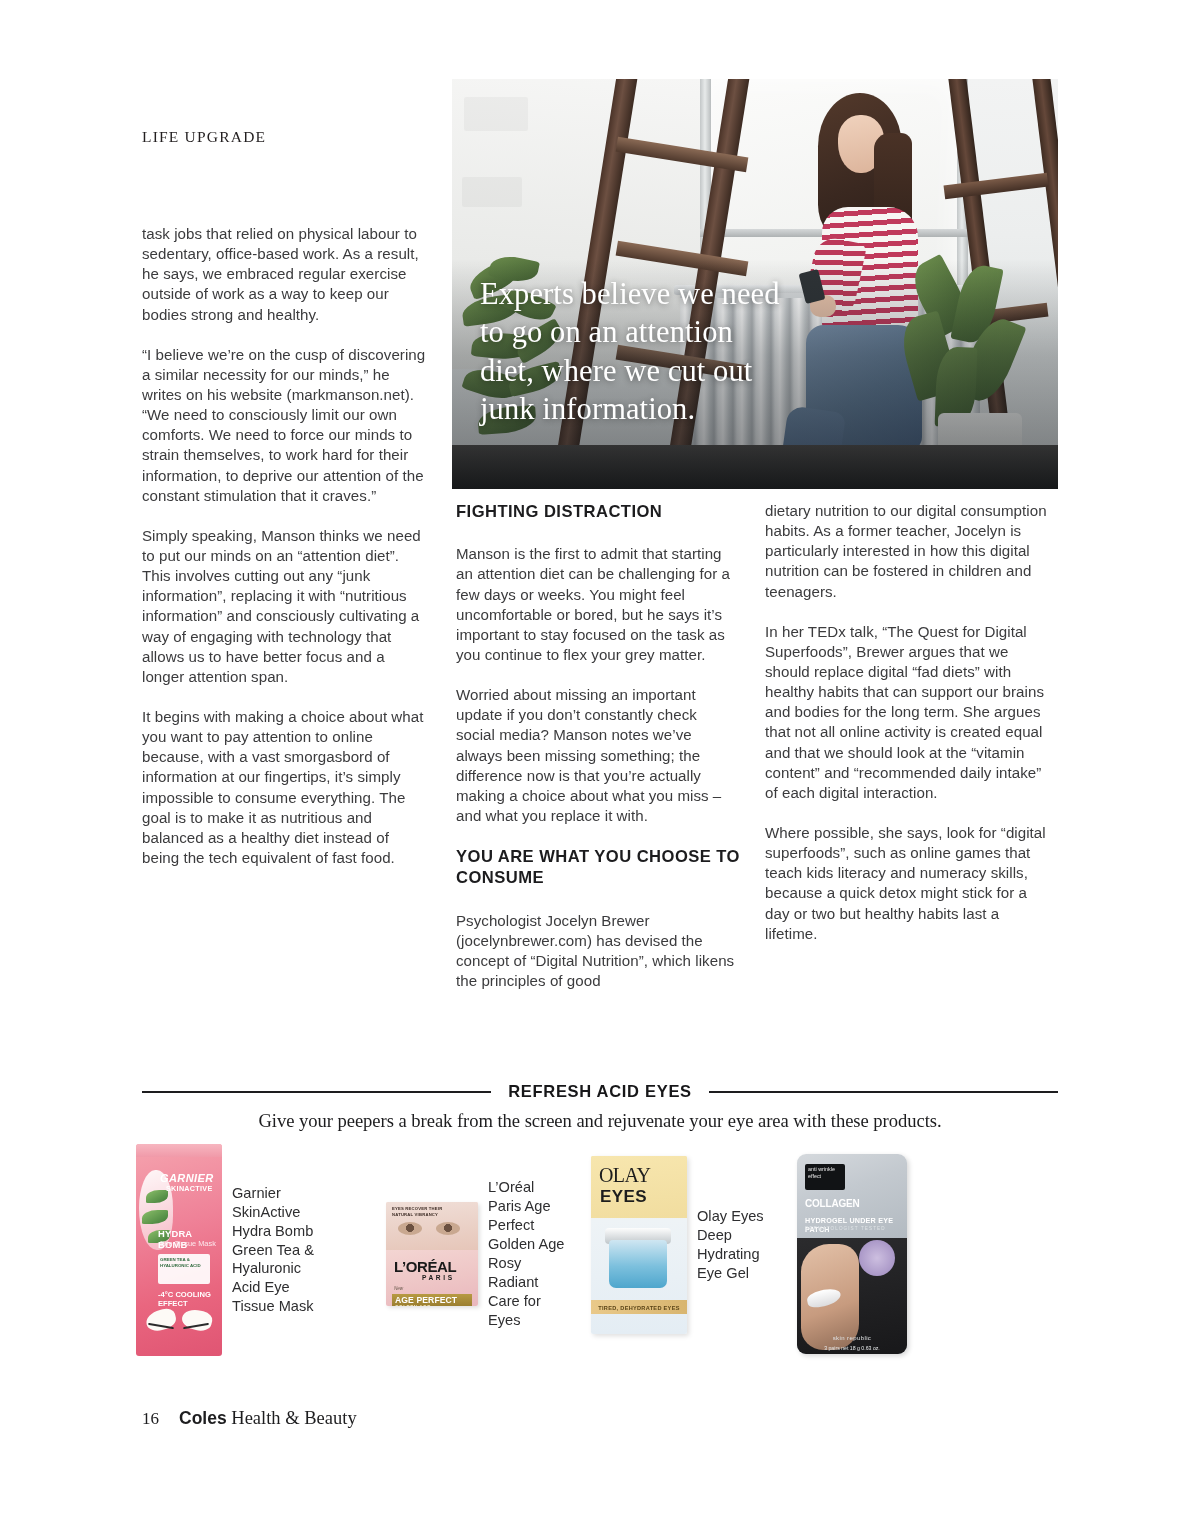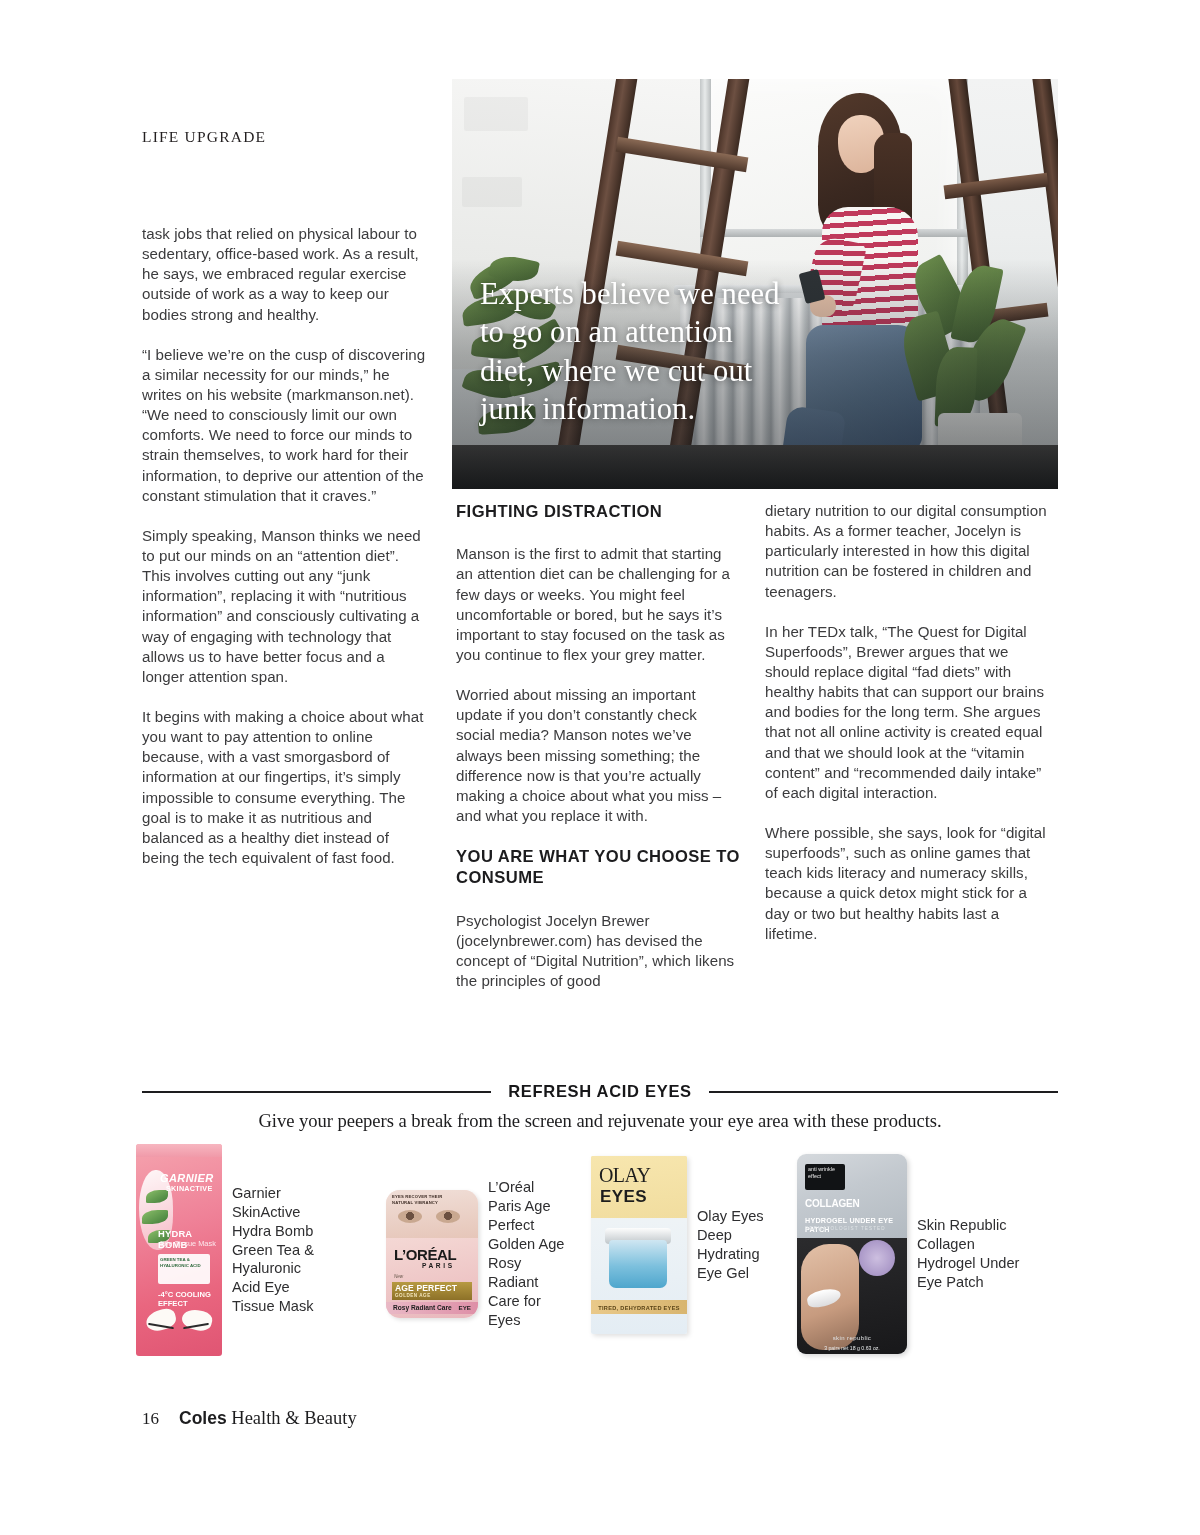--- a/index.html
+++ b/index.html
@@ -328,23 +328,23 @@
              border-radius: 60% 8% 60% 8%; }
   .g-drop  { position: absolute; left: 3px; top: 26px; width: 34px; height: 80px;
              background: linear-gradient(160deg,rgba(255,255,255,.92),rgba(255,255,255,.45));
              border-radius: 50% 50% 45% 55%; }
   .g-patch { position: absolute; width: 30px; height: 20px; background: #fdfaf6;
              border-radius: 60% 40% 50% 50%; }
   .g-line  { position: absolute; width: 26px; height: 1.6px; background: #2b2b2b; border-radius: 2px; }
 
   
   .loreal {
-    width: 92px; height: 128px;
+    width: 92px; height: 104px;
     background: linear-gradient(170deg,#f7e3df 0%,#f3d5d2 40%,#eec6c6 72%,#e9b7bd 100%);
-    border-radius: 14px; position: relative; overflow: hidden;
+    border-radius: 2px; position: relative; overflow: hidden;
     box-shadow: 2px 2px 4px rgba(0,0,0,.12);
   }
   .l-photo { position: absolute; left: 0; top: 0; width: 100%; height: 48px;
              background: linear-gradient(175deg,#f0ded7,#e6c6b9); }
   .l-eye { position: absolute; top: 20px; width: 24px; height: 13px;
            background: radial-gradient(circle at 50% 45%, #6b5040 0 28%, #c9a890 30% 100%);
            border-radius: 50%; }
   .l-eye.a { left: 12px; } .l-eye.b { left: 50px; }
   .l-cap { position: absolute; left: 6px; top: 4px; width: 70px; font-size: 4.2px;
            font-weight: 700; color: #3c2b24; letter-spacing: .2px; line-height: 1.5; }
@@ -615,21 +615,20 @@
           <div class="s-img">
             <div class="s-face"></div>
             <div class="s-patch"></div>
             <div class="s-seal"></div>
             <div class="s-body"></div>
             <div class="s-brandf">skin republic</div>
             <div class="s-foot">3 pairs net 18 g 0.63 oz.</div>
           </div>
         </div>
       </div>
-      <div class="p-label" style="width:104px;">Skin Republic Collagen Hydrogel Under Eye Patch</div>
     </div>
 
   </div>
 
   <div class="footer">
     <div class="f-page">16</div>
     <div class="f-brand"><b>Coles</b> <span>Health &amp; Beauty</span></div>
   </div>
 
 </div>

